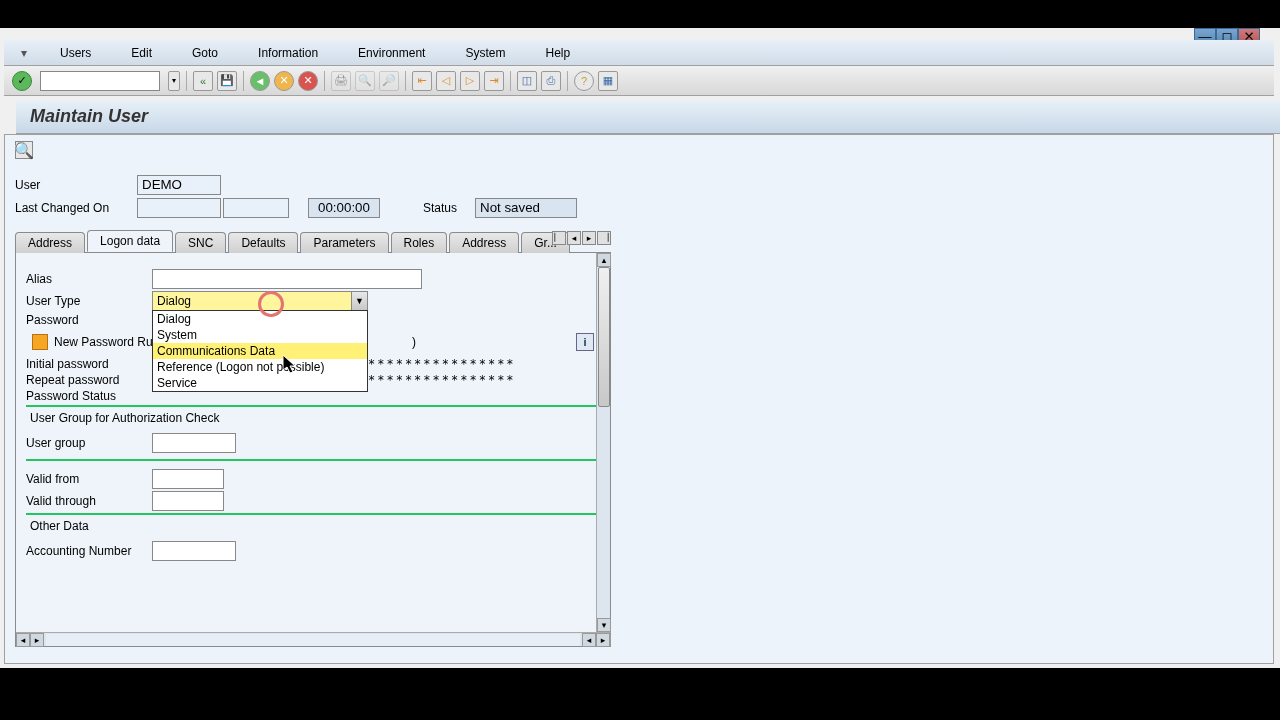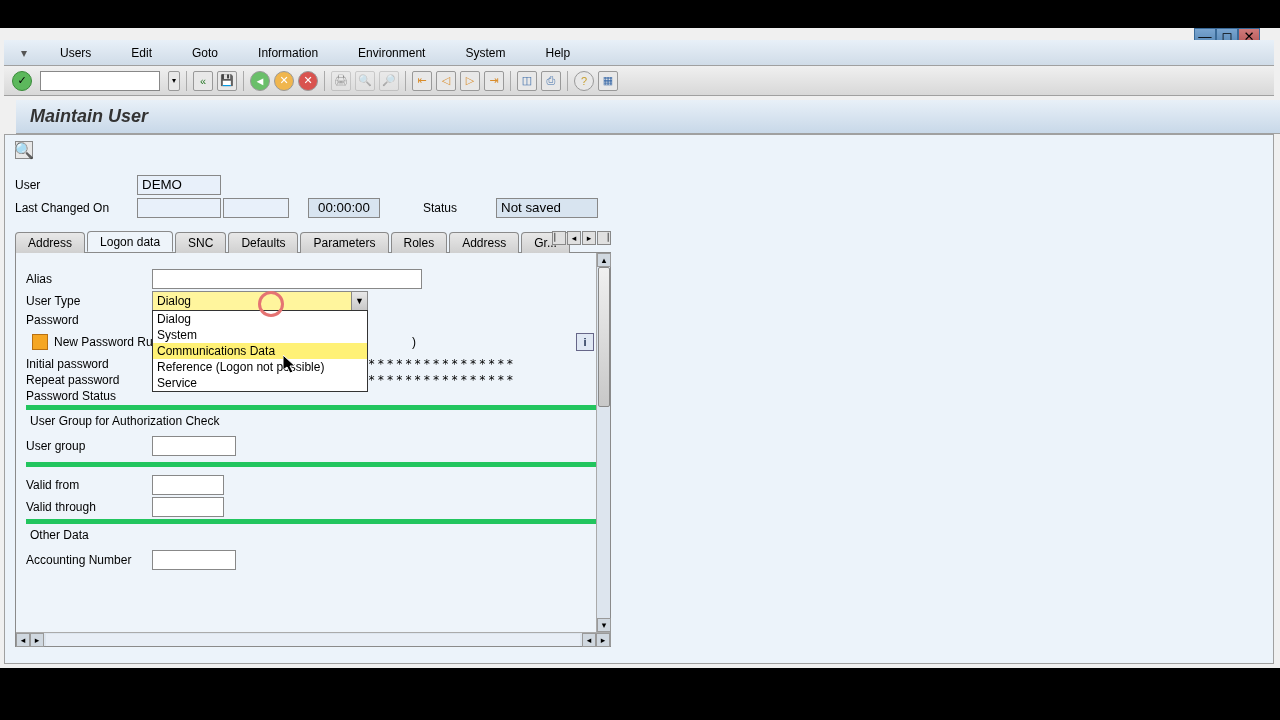--- a/index.html
+++ b/index.html
@@ -27,25 +27,25 @@
   .subtoolbar { padding: 6px 10px; }
   .subtoolbar .zoom { width: 18px; height: 18px; border: 1px solid #888; background: #e8e8e8; display: inline-flex; align-items: center; justify-content: center; }
   
   .header-fields { padding: 6px 10px; font-size: 12px; }
   .header-row { display: flex; align-items: center; margin: 3px 0; }
   .hlabel { width: 122px; }
   .hinput { height: 20px; border: 1px solid #888; background: #e8f0fa; padding: 0 4px; }
   .hinput.w80 { width: 84px; }
   .hinput.w44 { width: 44px; margin-left: 2px; }
   .hinput.w70 { width: 72px; margin-left: 19px; background: #d8e4f0; text-align: center; }
-  .hinput.wstatus { width: 102px; margin-left: 21px; background: #d8e4f0; }
+  .hinput.wstatus { width: 102px; margin-left: 0; background: #d8e4f0; }
   .slabel { margin-left: 43px; width: 52px; }
   
   .tab-container { margin: 4px 10px; width: 596px; position: relative; }
-  .tabs { display: flex; height: 22px; border-bottom: 1px solid #8a8a8a; }
+  .tabs { display: flex; height: 22px; border-bottom: 1px solid #8a8a8a; align-items: center; }
   .tab { padding: 3px 12px; font-size: 12px; background: linear-gradient(#e8e8e8,#d0d0d0); border: 1px solid #8a8a8a; border-bottom: none; margin-right: 2px; border-radius: 4px 4px 0 0; cursor: pointer; position: relative; top: 1px; }
   .tab.active { background: #eef4fa; font-weight: normal; border-bottom: 1px solid #eef4fa; top: 0; }
   .tab-scroll { position: absolute; right: 0; top: 0; display: flex; gap: 1px; }
   .tab-scroll button { width: 14px; height: 14px; font-size: 9px; border: 1px solid #888; background: #e0e0e0; cursor: pointer; }
   
   .tab-body { border: 1px solid #8a8a8a; border-top: none; background: #eef4fa; height: 394px; position: relative; }
   .tab-inner { padding: 14px 10px; font-size: 12px; overflow: hidden; height: 370px; }
   
   .frow { display: flex; align-items: center; margin: 2px 0; }
   .flabel { width: 126px; }
@@ -53,21 +53,21 @@
   .finput.w270 { width: 270px; }
   .finput.w84 { width: 84px; }
   
   .dropdown-wrap { position: relative; width: 216px; }
   .dropdown-display { height: 20px; border: 1px solid #888; background: #fff59d; display: flex; align-items: center; padding: 0 4px; position: relative; }
   .dropdown-display .arrow { position: absolute; right: 0; top: 0; width: 16px; height: 18px; background: linear-gradient(#e8e8e8,#c8c8c8); border-left: 1px solid #888; display: flex; align-items: center; justify-content: center; font-size: 9px; }
   .dropdown-list { position: absolute; top: 19px; left: 0; width: 216px; border: 1px solid #333; background: #fff; z-index: 100; }
   .dropdown-list div { padding: 1px 4px; font-size: 12px; cursor: pointer; }
   .dropdown-list div.hl { background: #fff176; }
   
-  .groupbox { border-top: 5px solid #22c55e; margin-top: 0; padding-top: 2px; }
+  .groupbox { border-top: 2px solid #22c55e; margin-top: 0; padding-top: 2px; }
   .grouptitle { font-size: 12px; padding: 2px 4px; }
   .pwdrule { display: flex; align-items: center; padding: 4px 6px; }
   .orange-icon { width: 16px; height: 16px; background: #f5a623; border: 1px solid #b87012; margin-right: 6px; }
   .info-icon { width: 18px; height: 18px; border: 1px solid #668; background: #e0e8f4; display: flex; align-items: center; justify-content: center; font-size: 11px; color: #235; font-weight: bold; margin-left: 160px; }
   
   .pwdfield { font-family: monospace; letter-spacing: 2px; }
   
   .vscroll { position: absolute; right: 0; top: 0; width: 14px; height: 100%; background: #dde5ee; border-left: 1px solid #aaa; }
   .vscroll .thumb { position: absolute; left: 1px; width: 12px; background: linear-gradient(#f0f0f0,#c8c8c8); border: 1px solid #888; border-radius: 2px; }
   .varrow { position: absolute; left: 0; width: 14px; height: 14px; background: #d0d8e0; display: flex; align-items: center; justify-content: center; font-size: 9px; border: 1px solid #999; }

